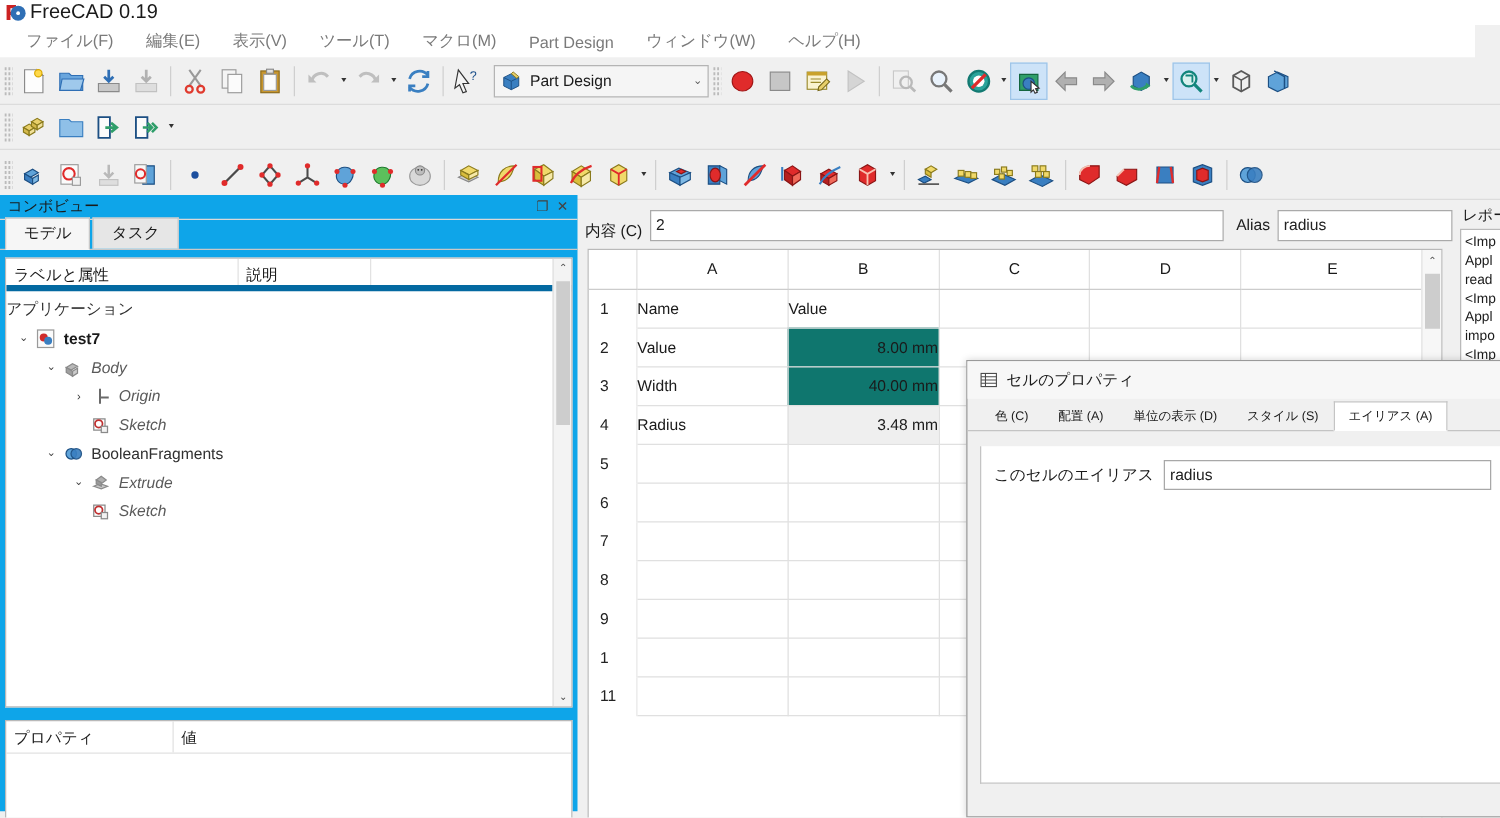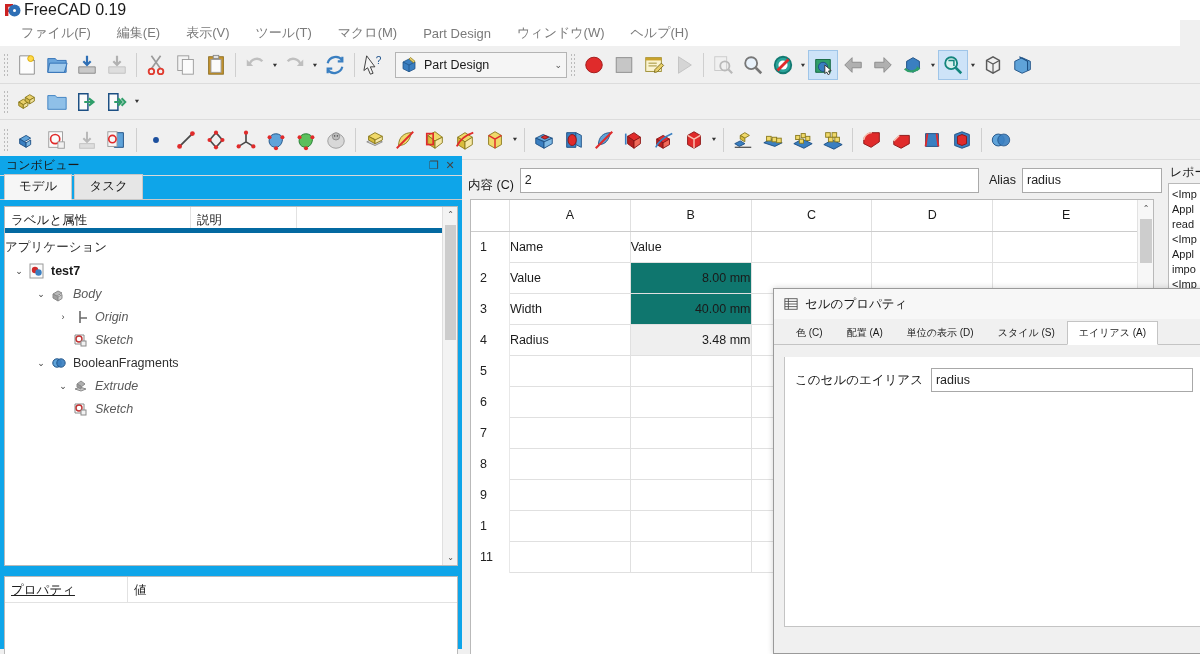--- a/index.html
+++ b/index.html
@@ -147,21 +147,21 @@
   .tree-scroll .sb-thumb {
     position:absolute; left:2px; top:18px; width:11px; height:115px;
     background:#cdcdcd;
   }
 
   .prop-wrap {
     position:absolute; left:4px; top:420px; width:454px; height:200px;
     background:#ffffff; border:1px solid #b9b9b9;
   }
   .prop-head { display:flex; height:26px; border-bottom:1px solid #e2e2e2; }
-  .ph1 { width:123px; font-size:12.5px; padding:5px 0 0 6px; border-right:1px solid #e2e2e2;text-decoration:underline; }
+  .ph1 { width:134px; font-size:12.5px; padding:5px 0 0 6px; border-right:1px solid #e2e2e2; }
   .ph2 { flex:1; font-size:12.5px; padding:5px 0 0 6px; }
 
   
   .sheet-area {
     position:absolute; left:466px; top:161px; width:700px; height:493px;
     background:#f0f0f0;
   }
   .formula-bar {
     position:absolute; left:2px; top:4px; width:694px; height:30px;
     display:flex; align-items:center;

